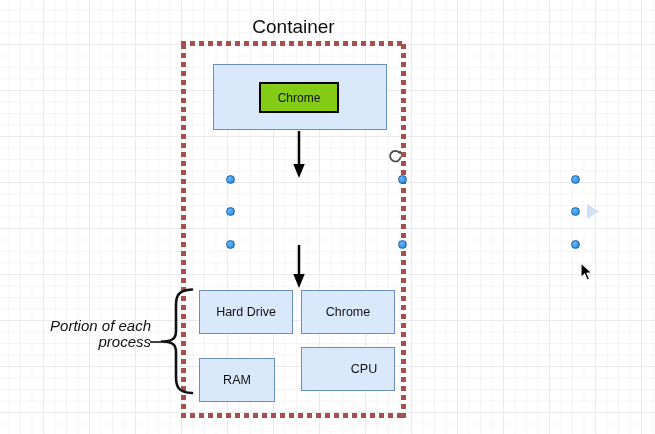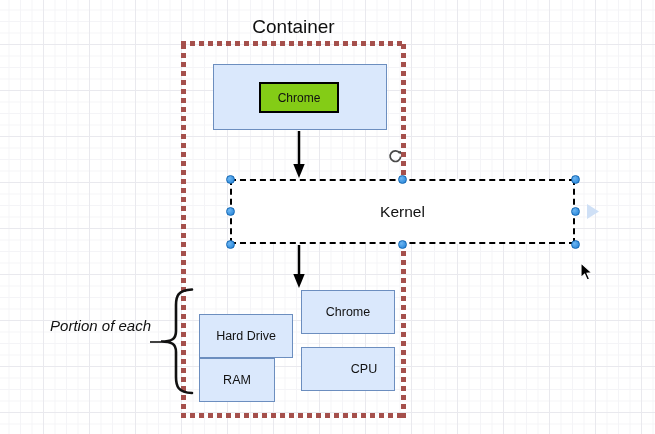--- a/index.html
+++ b/index.html
@@ -40,21 +40,21 @@
     position:absolute;left:45px;top:17px;width:80px;height:31px;
     background:#84cc16;border:2px solid #000;box-sizing:border-box;
     display:flex;align-items:center;justify-content:center;font-size:12px;
   }
   .kernel{
     position:absolute;left:230px;top:179px;width:345px;height:65px;
     background:#ffffff;border:2px dashed #000;box-sizing:border-box;
     display:flex;align-items:center;justify-content:center;
     font-size:15.5px;color:#111;z-index:3;
   }
-  .hd{left:199px;top:290px;width:94px;height:44px;margin-top:24px;}
+  .hd{left:199px;top:290px;width:94px;height:44px;}
   .net{left:301px;top:290px;width:94px;height:44px;}
   .ram{left:199px;top:347px;width:76px;height:44px;margin-top:11px;}
   .cpu{left:301px;top:347px;width:94px;height:44px;padding-left:32px;}
   .overlay{position:absolute;left:0;top:0;z-index:4;pointer-events:none;}
   .handle{
     position:absolute;width:9px;height:9px;border-radius:50%;z-index:5;
     background:radial-gradient(circle at 35% 35%, #6db6f2, #1d7fd6);
     border:1px solid #1467b3;box-sizing:border-box;
   }
   .annotation{
@@ -74,23 +74,20 @@
   <div class="title">Container</div>
 
   <div class="container-rect"></div>
 
   <div class="node chrome-outer">
     <div class="chrome-inner">
       <span>Chrome</span>
     </div>
   </div>
 
-  <div class="node kernel">
-    <span>Kernel</span>
-  </div>
 
   <div class="node hd">
     <span>Hard Drive</span>
   </div>
   <div class="node net">
     <span>Chrome</span>
   </div>
   <div class="node ram">
     <span>RAM</span>
   </div>
@@ -124,19 +121,20 @@
     <path d="M12.8 5.2 A5.3 5.3 0 1 0 13.7 8.6" fill="none" stroke="#4a4a4a" stroke-width="1.7"></path>
     <polygon points="10.6,1.6 14.3,4.4 13.9,0.9" fill="#4a4a4a" transform="translate(0,2)"></polygon>
   </svg>
 
   <svg class="chevron" viewBox="0 0 14 17">
     <polygon points="1,1 1,16 13,8.5" fill="#cfe0f6"></polygon>
   </svg>
 
   <div class="annotation">
     <span>Portion of each</span>
+    <span>process</span>
   </div>
 
   <svg class="cursor" viewBox="0 0 16 20">
     <path d="M3,1 L3,15.5 L6.6,12.2 L9.2,18 L11.6,16.9 L9,11.2 L13.8,10.8 Z" fill="#000" stroke="#fff" stroke-width="1.1"></path>
   </svg>
 
 </div>
 
 </body></html>

